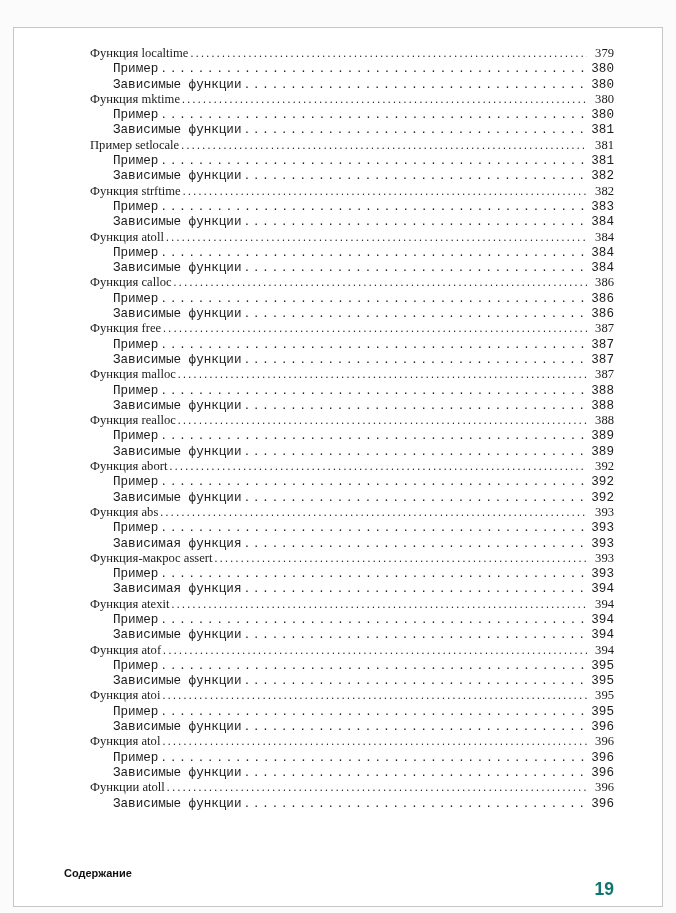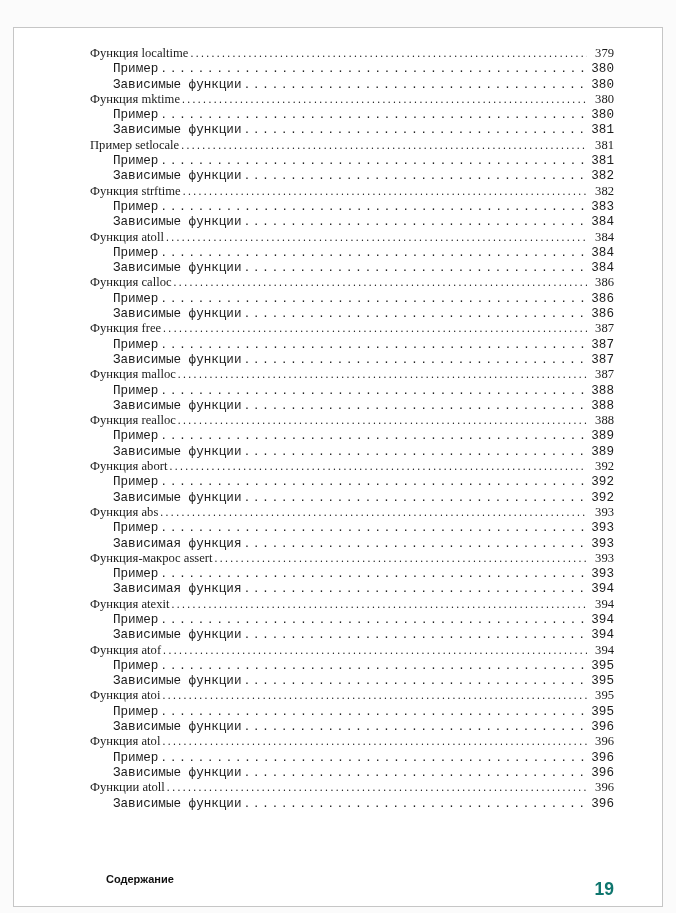--- a/index.html
+++ b/index.html
@@ -50,26 +50,25 @@
   .row.func { padding-left:20px; }
   .row.sub  { padding-left:43px;font-family:Liberation Mono, monospace; }
   .row.chapter {
     font-weight:bold;
     font-size:13.4px;
     margin:6px 0 2px 0;
   }
   .row.chapter .dots::before { font-weight:bold; }
   .footer-left {
     position:absolute;
-    left:64px; bottom:28px;
+    left:64px; bottom:34px;
     font-family:"Liberation Sans", sans-serif;
     font-weight:bold;
     font-size:11px;
     color:#111;
-    margin-left:42px;
   }
   .page-number {
     position:absolute;
     right:62px; bottom:13px;
     font-family:"Liberation Sans", sans-serif;
     font-weight:bold;
     font-size:17.5px;
     color:#0f766e;
   }
 </style>

